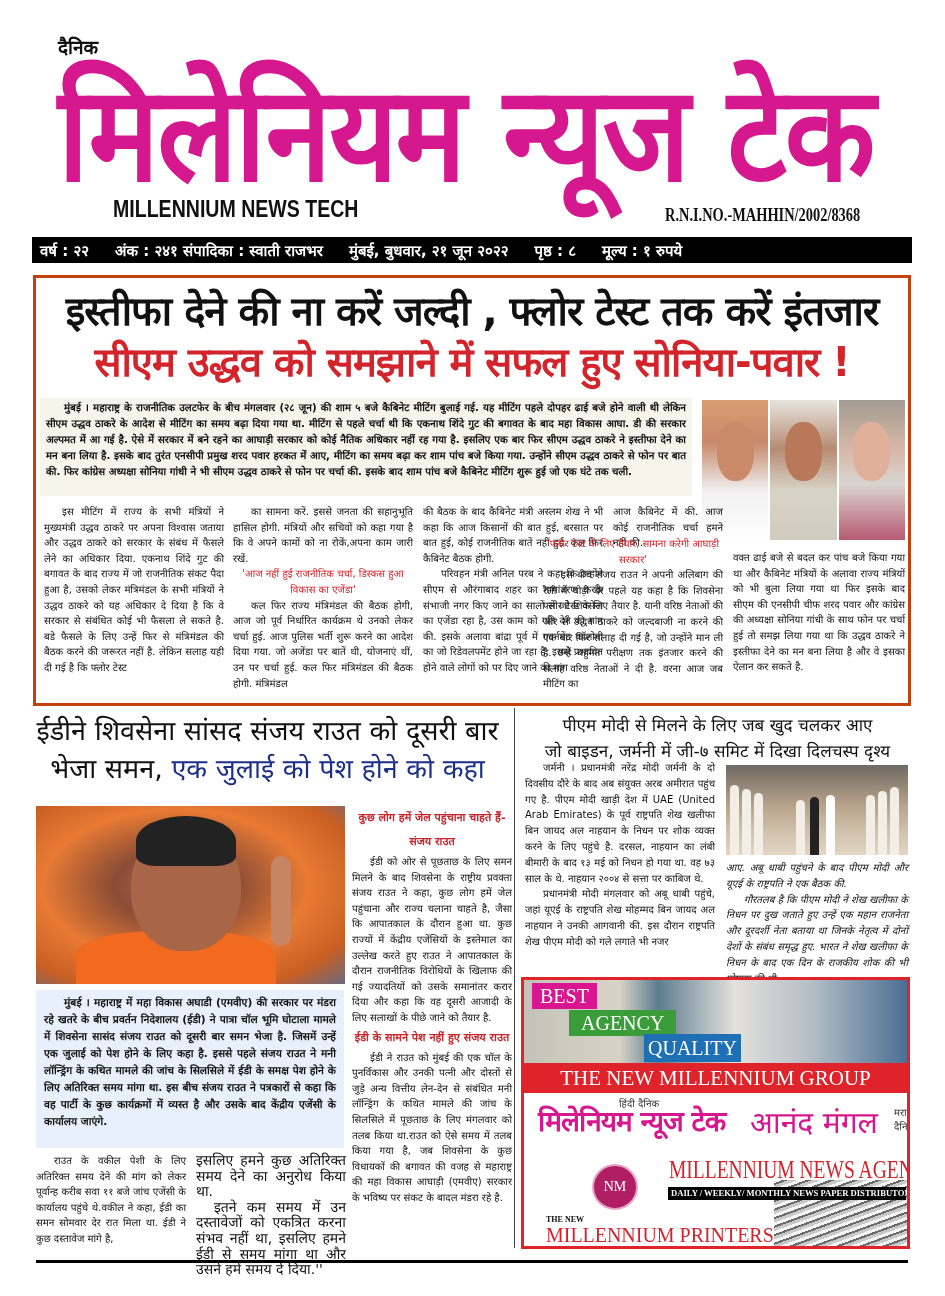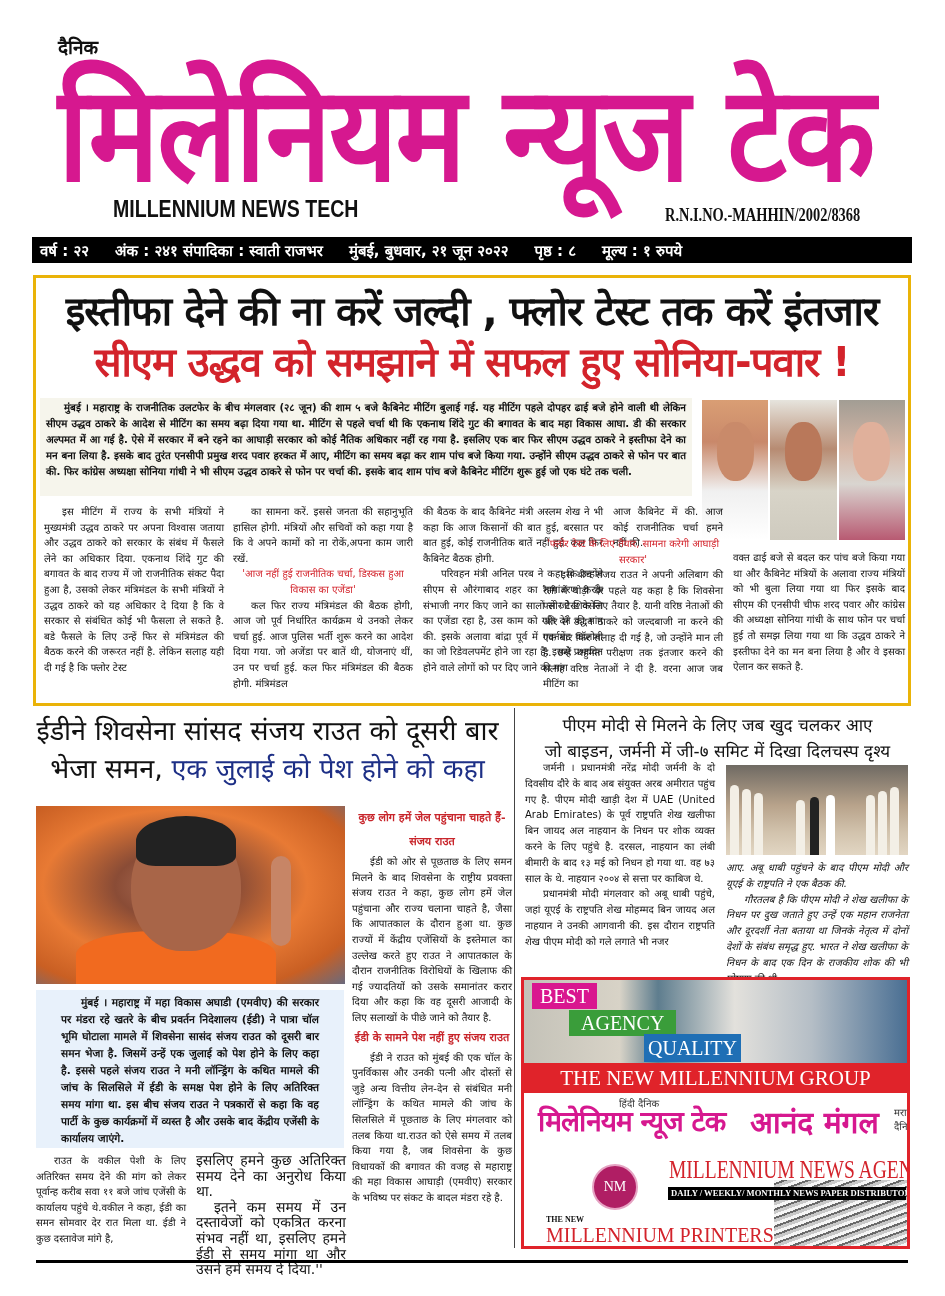--- a/index.html
+++ b/index.html
@@ -12,21 +12,21 @@
     font-family: "DejaVu Sans", sans-serif; font-weight: bold; color: #d6188f;
     font-size: 118px; line-height: 150px; letter-spacing: -2px; white-space: nowrap; transform: scaleY(1.12); transform-origin: left top; }
   .mast-en { position: absolute; left: 113px; top: 196px; font-family: "Liberation Sans", sans-serif; font-weight: bold; font-size: 23px; transform: scaleX(0.85); transform-origin: left; letter-spacing: 0px; color: #111; }
   .rni { position: absolute; left: 665px; top: 205px; font-family: "Liberation Serif", serif; font-size: 18px; font-weight: bold; transform: scaleX(0.8); transform-origin: left; color: #111; }
 
   .infobar { position: absolute; left: 32px; top: 237px; width: 880px; height: 26px; background: #000; color: #fff;
     font-size: 15px; font-weight: bold; display: flex; align-items: center; padding-left: 8px; white-space: nowrap; }
   .infobar span { margin-right: 26px; text-align: right; }
 
   
-  .topbox { position: absolute; left: 33px; top: 275px; width: 878px; height: 431px; border: 3px solid #eab308; }
+  .topbox { position: absolute; left: 33px; top: 275px; width: 878px; height: 431px; border: 3px solid #c2410c; }
   .h1a { position: absolute; left: 0; top: 4px; width: 100%; text-align: center; font-size: 40px; font-weight: bold; color: #111; letter-spacing: -1px; white-space: nowrap; }
   .h1b { position: absolute; left: 0; top: 55px; width: 100%; text-align: center; font-size: 40px; font-weight: bold; color: #d3232b; letter-spacing: -1px; white-space: nowrap; }
   .lead { position: absolute; left: 4px; top: 120px; width: 652px; height: 98px; background: #f6f5ec; padding: 2px 6px;
     font-size: 10.2px; line-height: 16px; text-align: justify; text-indent: 18px; font-weight: bold; }
   .photo3 { position: absolute; left: 666px; top: 122px; width: 203px; height: 140px; display: flex; gap: 2px; }
   .photo3 div { flex: 1; position: relative; overflow: hidden; }
   .p1 { background: linear-gradient(180deg,#d99e74 0%,#c9886a 30%,#f0f0f0 65%,#ffffff 100%); }
   .p2 { background: linear-gradient(180deg,#e6e4dd 0%,#b78b72 35%,#d8d4c8 65%,#cfcbbf 100%); }
   .p3 { background: linear-gradient(180deg,#a29d94 0%,#d7b7a6 35%,#d9d5d0 60%,#b85a72 100%); }
   .face { position: absolute; left: 22%; top: 16%; width: 56%; height: 42%; border-radius: 45%; background: #c98a6a; }
@@ -45,21 +45,21 @@
   
   .h2 { position: absolute; left: 30px; top: 712px; width: 475px; text-align: center; font-size: 27px; line-height: 38px; color: #111; white-space: nowrap; }
   .h2 .blue { color: #1d2f86; }
   .raut-photo { position: absolute; left: 36px; top: 806px; width: 309px; height: 178px;
     background: radial-gradient(ellipse at 45% 45%, #b27259 0%, #8a4c36 25%, #e87a34 55%, #c95f23 80%, #6a6a7d 100%); overflow: hidden; }
   .raut-photo .head { position: absolute; left: 95px; top: 15px; width: 110px; height: 130px; border-radius: 50% 50% 45% 45%; background: #a86548; }
   .raut-photo .hair { position: absolute; left: 100px; top: 10px; width: 100px; height: 50px; border-radius: 50% 50% 20% 20%; background: #222; }
   .raut-photo .scarf { position: absolute; left: 40px; top: 125px; width: 200px; height: 60px; border-radius: 40% 40% 0 0; background: #f16a1f; }
   .raut-photo .finger { position: absolute; left: 235px; top: 50px; width: 20px; height: 90px; border-radius: 10px; background: #c78566; }
 
-  .lead2 { position: absolute; left: 36px; top: 990px; width: 308px; height: 158px; background: #e8f1fb; padding: 4px 25px;
+  .lead2 { position: absolute; left: 36px; top: 990px; width: 308px; height: 158px; background: #e8f1fb; padding: 4px 8px;
     font-size: 10.6px; line-height: 17px; font-weight: bold; text-align: justify; text-indent: 20px; }
   .c2a { position: absolute; left: 36px; top: 1153px; width: 150px; font-size: 10px; line-height: 15.6px; text-align: justify; text-indent: 18px; }
   .c2b { position: absolute; left: 196px; top: 1153px; width: 150px; font-size: 14px; line-height: 15.6px; text-align: justify; }
   .c2b p { text-indent: 18px; }
 
   .c2c { position: absolute; left: 352px; top: 806px; width: 160px; font-size: 10px; line-height: 15.6px; text-align: justify; }
   .c2c p { text-indent: 18px; }
   .c2c .sub-red { font-size: 11px; font-weight: bold; line-height: 24px; color: #c8252b; }
 
   .vline { position: absolute; left: 514px; top: 708px; width: 1px; height: 540px; background: #444; }
@@ -78,21 +78,21 @@
   .ad-top { position: absolute; left: 0; top: 0; width: 100%; height: 83px;
     background: linear-gradient(90deg,#c4c2b8 0%,#d8d3c7 25%,#5e7d8e 35%,#e3e1dc 55%,#b5bec6 75%,#4a6f93 100%); }
   .ad-best { position: absolute; left: 8px; top: 3px; padding: 0 8px; background: #d9168f; color: #fff; font-family: "Liberation Serif", serif; font-size: 20px; line-height: 26px; }
   .ad-print { position: absolute; left: 45px; top: 30px; padding: 0 12px; background: #3a9d3a; color: #fff; font-family: "Liberation Serif", serif; font-size: 20px; line-height: 26px; }
   .ad-quality { position: absolute; left: 120px; top: 54px; padding: 0 4px; background: #1f6fb5; color: #fff; font-family: "Liberation Serif", serif; font-size: 20px; line-height: 28px; }
   .ad-group { position: absolute; left: 0; top: 83px; width: 100%; height: 30px; background: #e0232a; color: #fff; text-align: center;
     font-family: "Liberation Serif", serif; font-size: 21px; line-height: 30px; }
   .ad-hindi-label { position: absolute; left: 95px; top: 116px; font-size: 10px; color: #333; text-align: right; }
   .ad-mnt { position: absolute; left: 14px; top: 121px; font-size: 28px; font-weight: bold; color: #d6188f; letter-spacing: -1px; white-space: nowrap; }
   .ad-marathi-label { position: absolute; left: 355px; top: 125px; font-size: 10px; color: #333; margin-left: 15px; }
-  .ad-anand { position: absolute; left: 226px; top: 121px; font-size: 30px; font-weight: bold; color: #d6188f; white-space: nowrap; }
+  .ad-anand { position: absolute; left: 226px; top: 121px; font-size: 30px; font-weight: normal; color: #d6188f; white-space: nowrap; }
   .ad-agency { position: absolute; left: 145px; top: 176px; font-family: "Liberation Serif", serif; font-size: 25px; color: #d3232b; transform: scaleX(0.78); transform-origin: left; white-space: nowrap; }
   .ad-dist { position: absolute; left: 144px; top: 207px; width: 238px; height: 13px; background: #000; color: #fff;
     font-family: "Liberation Serif", serif; font-weight: bold; font-size: 8.6px; line-height: 13px; padding-left: 3px; white-space: nowrap; }
   .ad-logo { position: absolute; left: 68px; top: 184px; width: 46px; height: 46px; border-radius: 50%; background: #b01e64; border: 2px solid #e6a3c3;
     color: #fff; font-family: "Liberation Serif", serif; font-size: 14px; line-height: 42px; text-align: center; }
   .ad-thenew { position: absolute; left: 22px; top: 235px; font-family: "Liberation Serif", serif; font-weight: bold; font-size: 8px; }
   .ad-printers { position: absolute; left: 22px; top: 243px; font-family: "Liberation Serif", serif; font-size: 21px; color: #d3232b; white-space: nowrap; transform: scaleX(0.95); transform-origin: left; }
   .ad-paper { position: absolute; left: 250px; top: 200px; width: 140px; height: 70px; background: repeating-linear-gradient(160deg,#f3f3f3 0 3px,#444 3px 5px,#bbb 5px 8px); opacity: 0.8; }
 
   .bottom-rule { position: absolute; left: 36px; top: 1260px; width: 872px; height: 3px; background: #000; }

